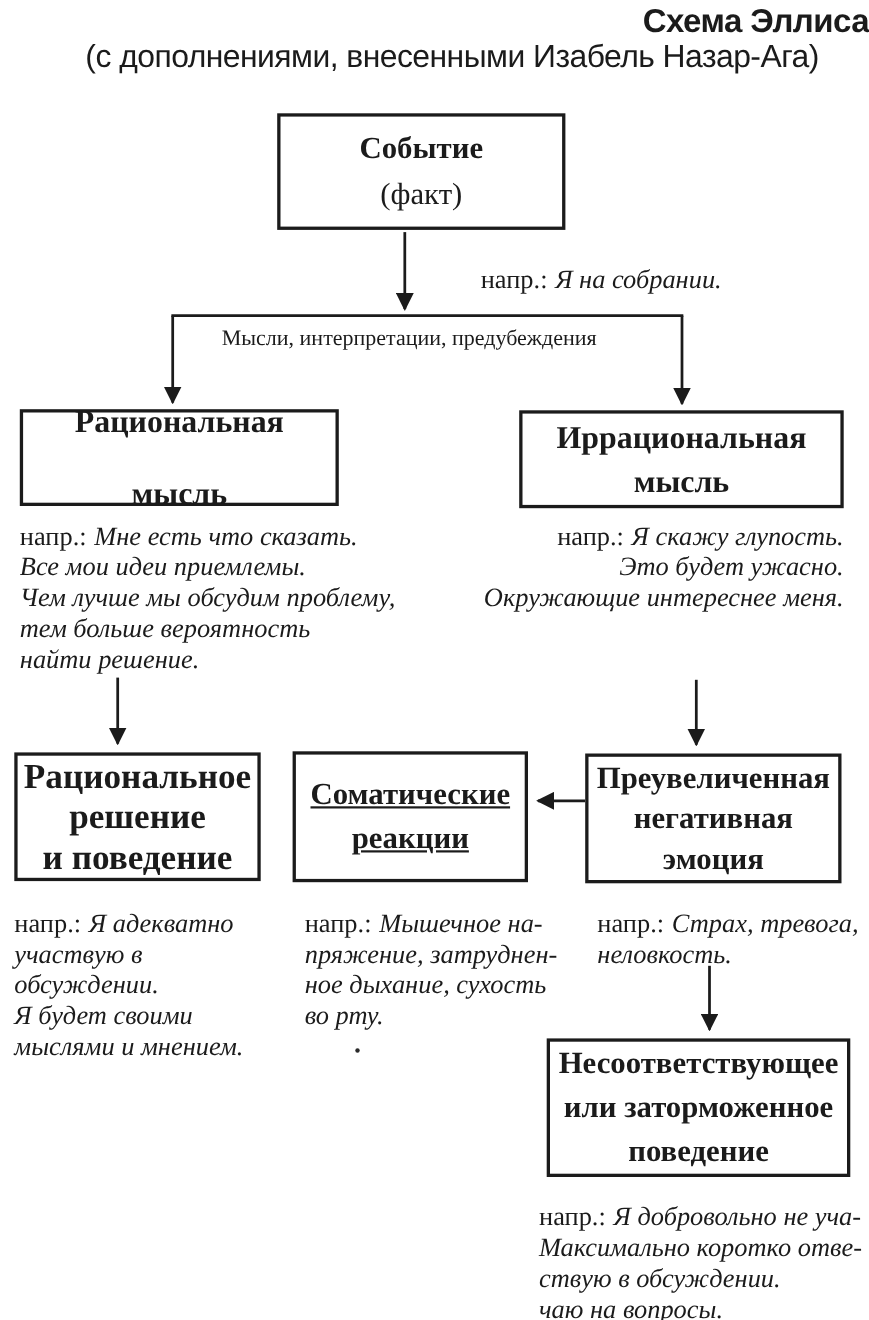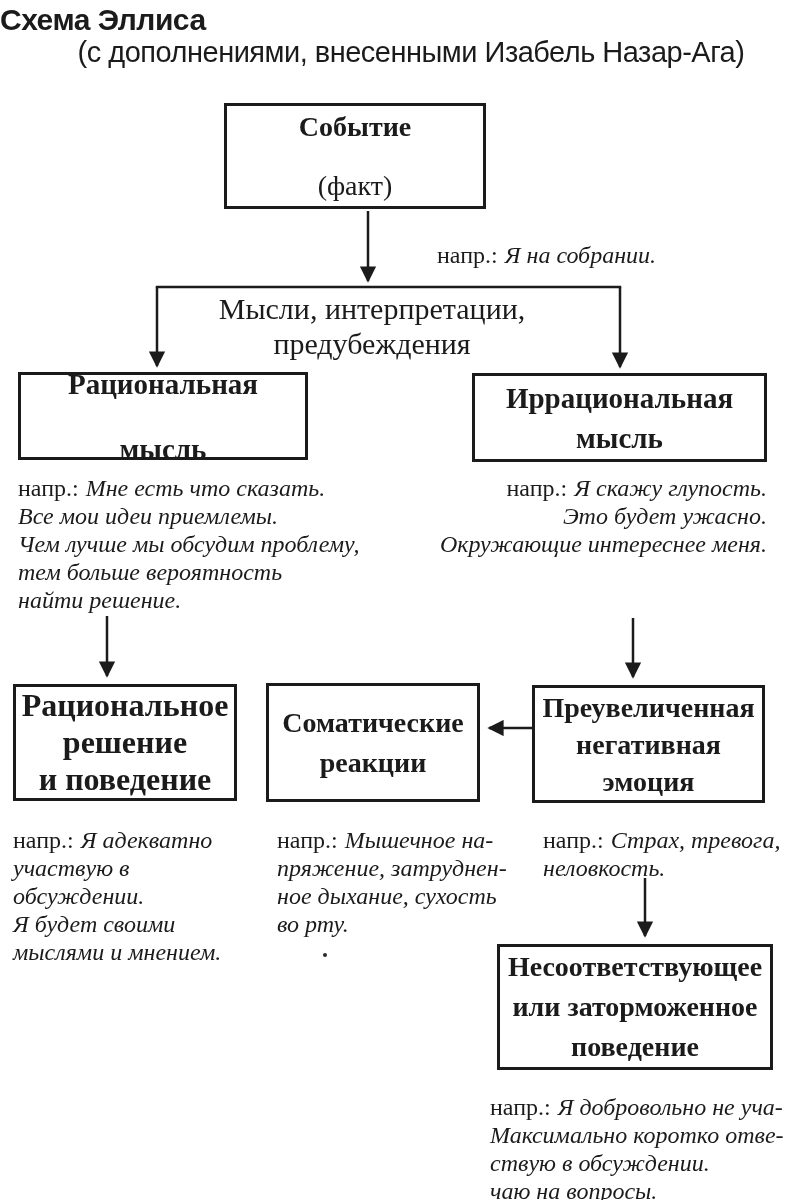--- a/index.html
+++ b/index.html
@@ -4,48 +4,48 @@
 <style>
   html,body{margin:0;padding:0;background:#e8e8e8;}
   .page{
     position:relative;width:790px;height:1200px;margin:0 auto;
     background:#ffffff;color:#1b1b1b;overflow:hidden;
     font-family:"Liberation Serif", serif;
   }
   .abs{position:absolute;}
   
   .title{
-    left:0;top:3px;width:790px;text-align:left;
+    left:0;top:3px;width:790px;text-align:right;
     font-family:"Liberation Sans", sans-serif;
     font-size:30px;font-weight:bold;letter-spacing:-0.5px;
   }
   .subtitle{
     left:16px;top:36px;width:790px;text-align:center;
     font-family:"Liberation Sans", sans-serif;
     font-size:29px;font-weight:normal;letter-spacing:-0.5px;
   }
   
   .node{
     border:3px solid #1b1b1b;background:#ffffff;
     display:flex;flex-direction:column;justify-content:center;align-items:center;
     text-align:center;font-weight:bold;box-sizing:border-box;
   }
   .node .bl{display:block;}
-  .box-event{left:224px;top:103px;width:262px;height:106px;font-size:28px;line-height:41px;justify-content:space-between;}
+  .box-event{left:252px;top:103px;width:262px;height:106px;font-size:28px;line-height:41px;}
   .box-event .normal{font-weight:normal;}
   .box-rational{left:18px;top:372px;width:290px;height:88px;font-size:29px;line-height:40px;gap:25px;}
   .box-irrational{left:472px;top:373px;width:295px;height:89px;font-size:29px;line-height:40px;}
   .box-decision{left:13px;top:684px;width:224px;height:117px;font-size:32px;line-height:37px;}
-  .box-somatic{left:266px;top:683px;width:214px;height:119px;font-size:28px;line-height:40px;}
+  .box-somatic{left:266px;top:683px;width:214px;height:119px;font-size:28px;line-height:40px;text-decoration:underline;}
   .box-emotion{left:532px;top:685px;width:233px;height:118px;font-size:28px;line-height:37px;}
   .box-behavior{left:497px;top:944px;width:276px;height:126px;font-size:28px;line-height:40px;}
   
   .thoughts-label{
     left:122px;top:291px;width:500px;text-align:center;
-    font-size:30px;line-height:35px;font-weight:normal;
+    font-size:20px;line-height:35px;font-weight:normal;
   }
   
   .example{font-size:24px;line-height:28px;font-style:italic;}
   .example .pfx{font-style:normal;margin-right:7px;}
   .ex-event{left:437px;top:241px;white-space:nowrap;}
   .ex-rational{left:18px;top:474px;width:355px;}
   .ex-irrational{right:23px;top:474px;width:350px;text-align:right;}
   .ex-decision{left:13px;top:826px;width:250px;}
   .ex-somatic{left:277px;top:826px;width:235px;}
   .ex-emotion{left:543px;top:826px;width:240px;}

